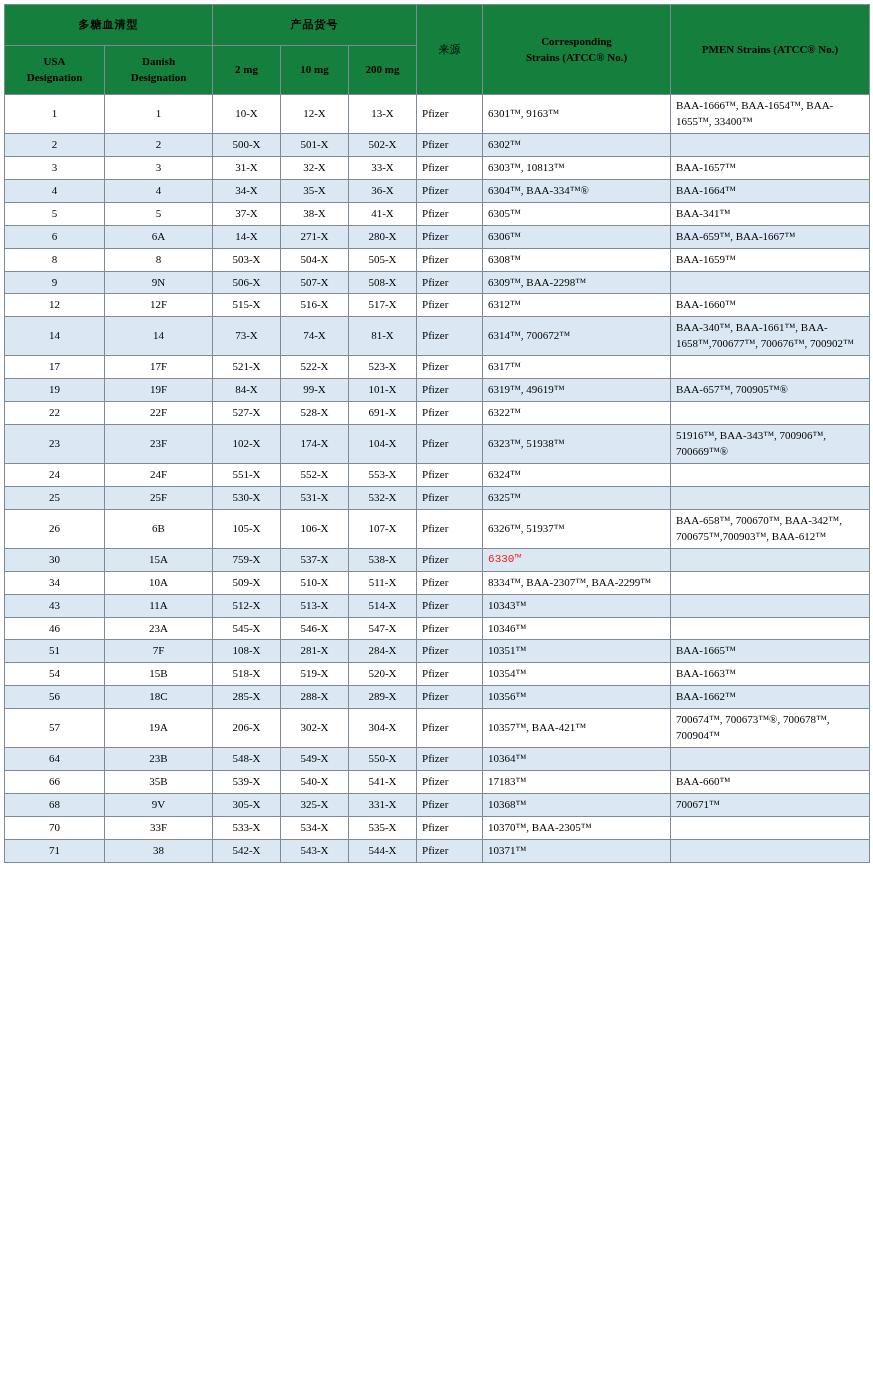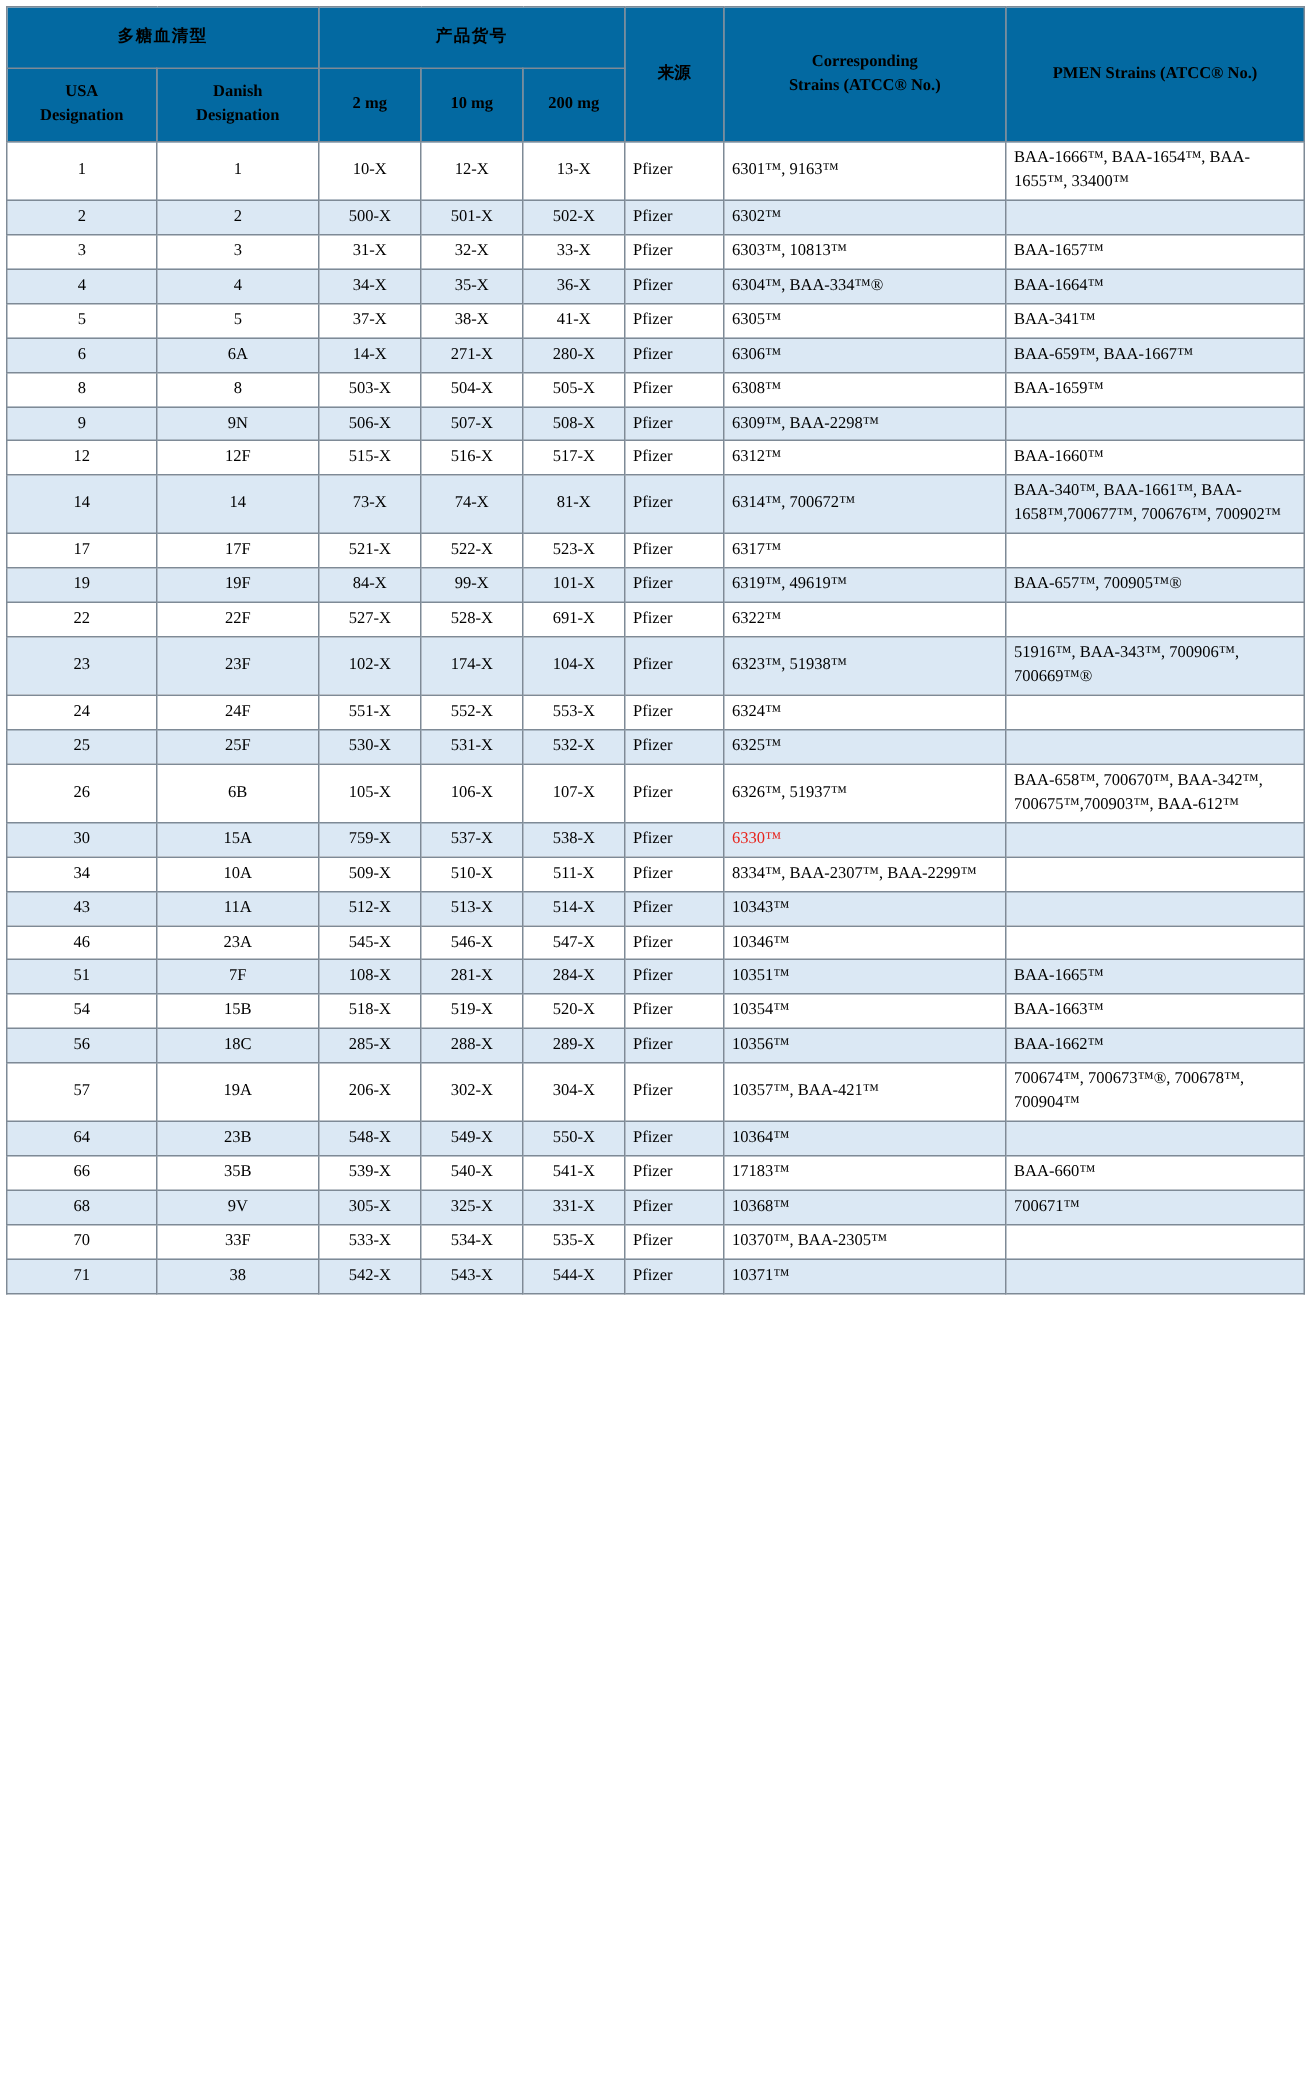--- a/index.html
+++ b/index.html
@@ -26,38 +26,38 @@
     border: 1px solid #6f7f8f;
   }
   table.serotype-table td, table.serotype-table th {
     border: 1px solid #7e8a96;
     vertical-align: middle;
     padding: 3px 5px;
     font-size: 11px;
     line-height: 1.45;
   }
   thead th {
-    background: #0369a1;
+    background: #15803d;
     text-align: center;
     font-weight: bold;
   }
   .hdr-top {
     font-size: 15px;
     font-weight: bold;
     letter-spacing: 1px;
     height: 34px;
   }
   .hdr-sub {
     font-size: 11.5px;
     font-weight: bold;
     height: 42px;
   }
   .hdr-src {
     font-size: 15px;
-    font-weight: bold;
+    font-weight: normal;
     margin-left: 21px;
   }
   .hdr-en {
     font-size: 11.5px;
     font-weight: bold;
     line-height: 1.5;
   }
   tbody tr.alt td {
     background: #dbe8f4;
   }
@@ -65,20 +65,21 @@
     background: #ffffff;
   }
   td.c {
     text-align: center;
   }
   td.l {
     text-align: left;
   }
   .highlight-red {
     color: #e8221a;
+    font-family: Liberation Mono, monospace;
   }
   
   col.c-usa { width: 100px; }
   col.c-dan { width: 108px; }
   col.c-2mg { width: 68px; }
   col.c-10mg { width: 68px; }
   col.c-200mg { width: 68px; }
   col.c-src { width: 66px; }
   col.c-corr { width: 188px; }
   col.c-pmen { width: 199px; }

